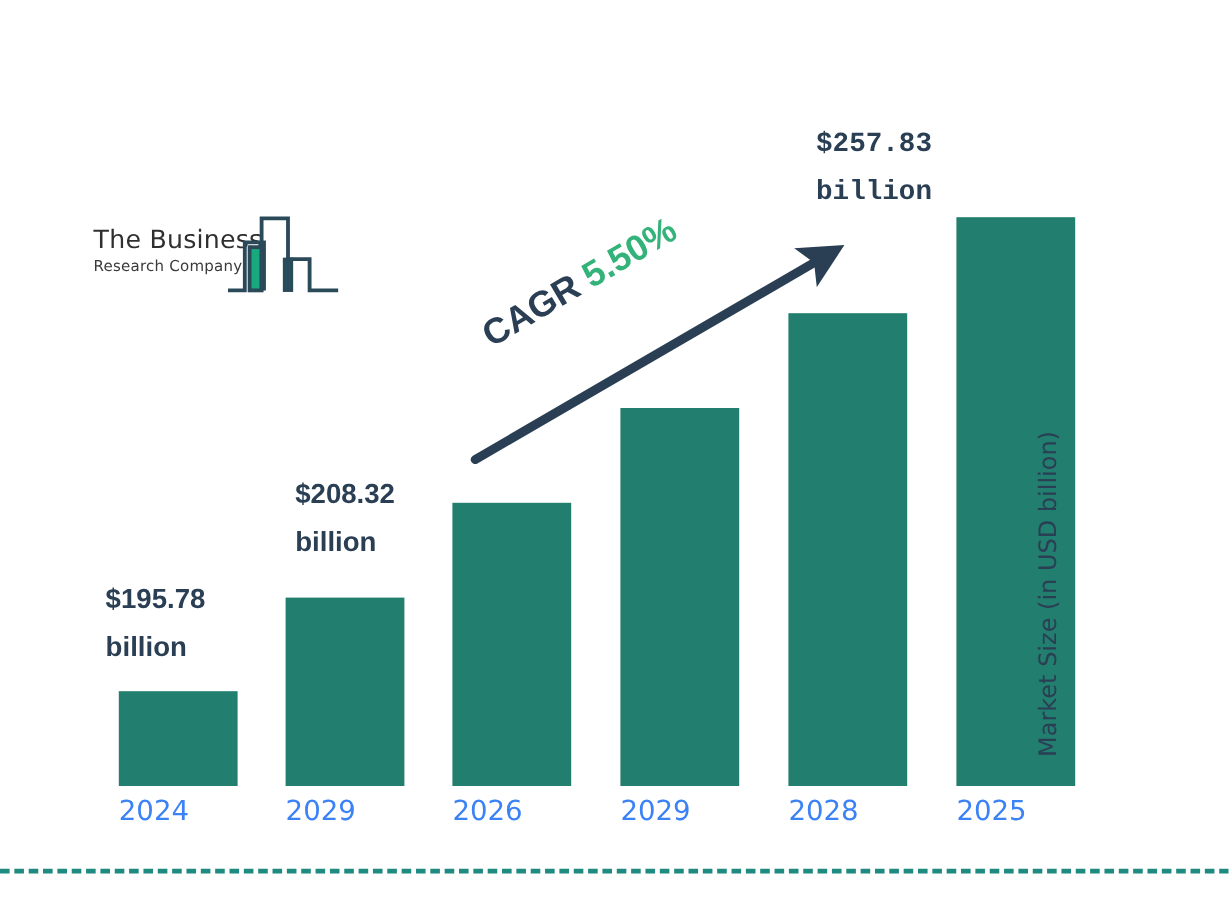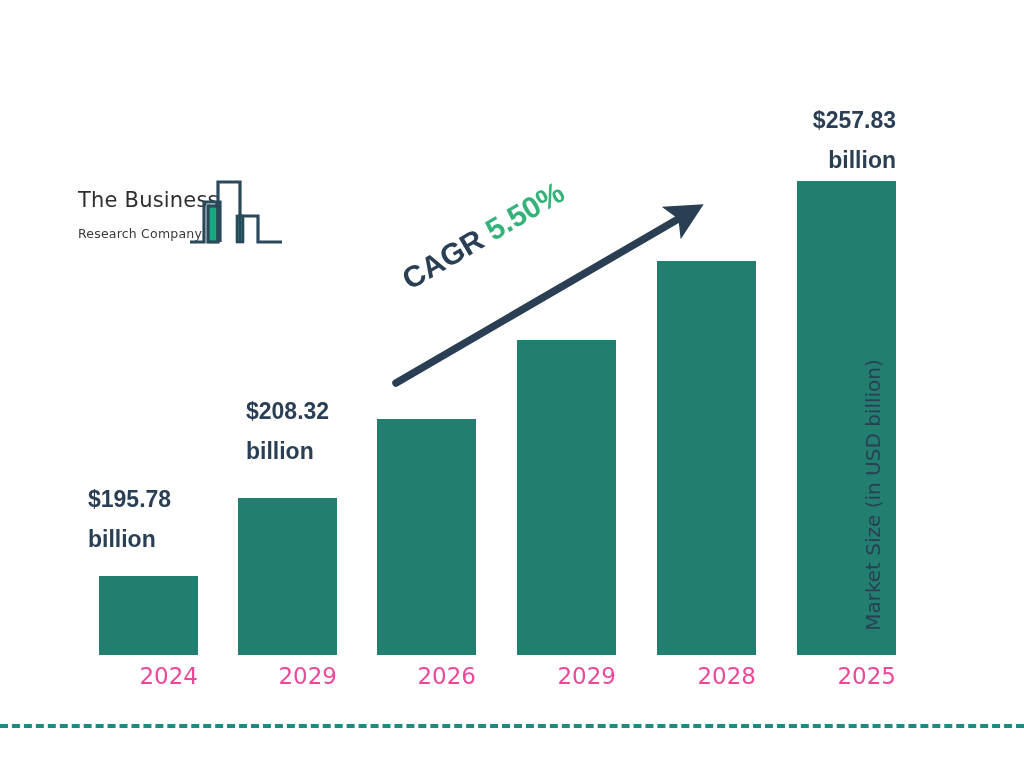--- a/index.html
+++ b/index.html
@@ -53,21 +53,21 @@
     letter-spacing: 0.2px;
     line-height: 1.0;
     white-space: nowrap;
   }
   .logo-line2 {
     font-size: 12.5px;
     color: #3a3a3a;
     font-family: "DejaVu Sans", sans-serif;
     letter-spacing: 0.2px;
     line-height: 1.2;
-    margin-top: 15px;
+    margin-top: 3px;
     white-space: nowrap;
   }
   .logo-mark {
     position: absolute;
     left: 112px;
     top: 0px;
   }
 
   
   .bar {
@@ -76,28 +76,28 @@
   }
   .bar-label {
     position: absolute;
     font-size: 23px;
     font-weight: bold;
     color: #2a3f54;
     line-height: 1.35;
     white-space: nowrap;
   }
   .bar-label.lbl-left  { text-align: left; }
-  .bar-label.lbl-right { text-align: right; }
+  .bar-label.lbl-right { text-align: left; font-family: Liberation Mono, monospace; }
 
   .tick-label {
     position: absolute;
     font-size: 23px;
-    color: #ec4899;
-    font-family: "DejaVu Sans", sans-serif;
-    text-align: right;
+    color: #3b82f6;
+    font-family: "DejaVu Sans", sans-serif;
+    text-align: left;
     white-space: nowrap;
   }
 
   
   .y-axis-title {
     position: absolute;
     left: 861px;
     top: 335px;
     width: 320px;
     transform: rotate(-90deg);

